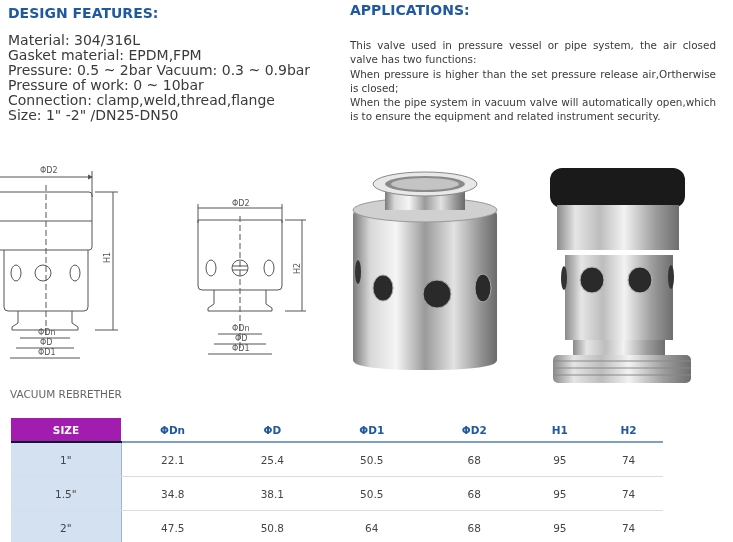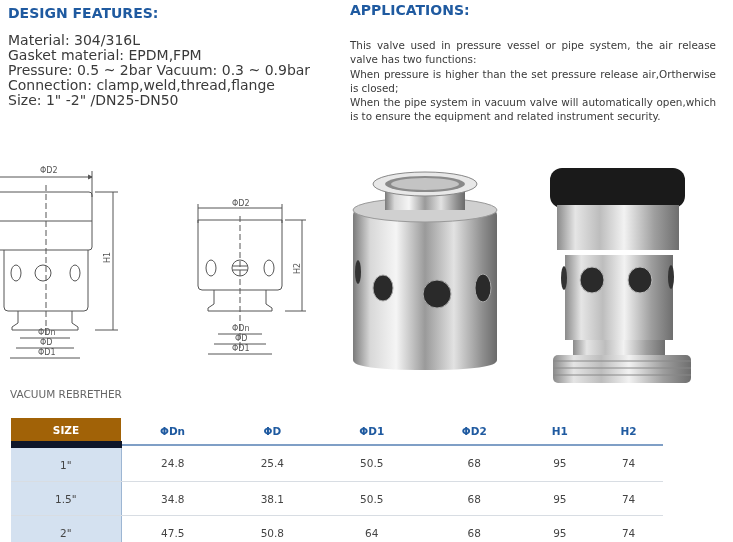--- a/index.html
+++ b/index.html
@@ -7,40 +7,41 @@
   .heading { position:absolute; font-family:"DejaVu Sans", sans-serif; font-weight:bold; color:#1f5aa0; font-size:14px; letter-spacing:0px; }
   .features { position:absolute; left:8px; top:33px; font-family:"DejaVu Sans", sans-serif; font-size:14px; line-height:15px; color:#3a3a3a; }
   .features div { white-space:nowrap; }
   .apps { position:absolute; left:350px; top:38px; width:366px; font-family:"DejaVu Sans", sans-serif; font-size:10.4px; line-height:14.3px; color:#3a3a3a; text-align:justify; }
   .apps p { margin:0; }
   .drawing { position:absolute; }
   .photo { position:absolute; }
   .table-title { position:absolute; left:10px; top:388px; font-size:10.5px; color:#666; font-family:"DejaVu Sans", sans-serif; }
   table.spec { position:absolute; left:11px; top:418px; width:652px; border-collapse:collapse; font-family:"DejaVu Sans", sans-serif; font-size:10.5px; }
   table.spec th { height:21px; color:#1f5aa0; font-weight:bold; text-align:center; border-bottom:2px solid #7f9fc6; background:#fff; }
-  table.spec th.size { background:#a16207; color:#fff; width:108px; border-bottom:7px solid #0f172a; }
+  table.spec th.size { background:#a21caf; color:#fff; width:108px; border-bottom:2px solid #0f172a; }
   table.spec td { height:31px; text-align:center; color:#444; border-bottom:1px solid #d8dde3; }
   table.spec td.size { background:#d4e1f0; border-right:1px solid #9db6d3; }
   table.spec tr:last-child td { border-bottom:2px solid #b3c4c7; }
 </style>
 </head>
 <body>
 
 <div class="heading" style="left:8px; top:5px;text-align:center;">DESIGN FEATURES:</div>
 <div class="features">
   <div>Material:  304/316L</div>
   <div>Gasket material:  EPDM,FPM</div>
   <div>Pressure: 0.5 ~ 2bar  Vacuum: 0.3 ~ 0.9bar</div>
+  <div>Pressure of work: 0 ~ 10bar</div>
   <div>Connection:  clamp,weld,thread,flange</div>
   <div>Size: 1"  -2"  /DN25-DN50</div>
 </div>
 
 <div class="heading" style="left:350px; top:2px;">APPLICATIONS:</div>
 <div class="apps">
-  <p>This valve used in pressure vessel or pipe system, the air release valve has two functions:</p>
+  <p>This valve used in pressure vessel or pipe system, the air closed valve has two functions:</p>
   <p>When pressure is higher than the set pressure release air,Ortherwise is closed;</p>
   <p> When the pipe system in vacuum valve will automatically open,which is to ensure the equipment and related instrument security.</p>
 </div>
 
 <svg class="drawing" style="left:0; top:155px;" width="130" height="210" viewBox="0 0 130 210" stroke="#555" fill="none" stroke-width="1" font-family="DejaVu Sans, sans-serif" font-size="8">
   <line x1="0" y1="22" x2="92" y2="22"></line>
     <line x1="92" y1="16" x2="92" y2="42"></line>
   <path d="M88 20 L92 22 L88 24" fill="#555"></path>
   <text x="40" y="18" fill="#555" stroke="none">ΦD2</text>
   <rect x="-4" y="37" width="96" height="58" rx="3"></rect>
@@ -146,21 +147,21 @@
       <th>ΦD</th>
       <th>ΦD1</th>
       <th>ΦD2</th>
       <th>H1</th>
       <th>H2</th>
     </tr>
   </thead>
   <tbody>
     <tr>
       <td class="size">1"</td>
-      <td>24.8</td>
+      <td>22.1</td>
       <td>25.4</td>
       <td>50.5</td>
       <td>68</td>
       <td>95</td>
       <td>74</td>
     </tr>
     <tr>
       <td class="size">1.5"</td>
       <td>34.8</td>
       <td>38.1</td>

